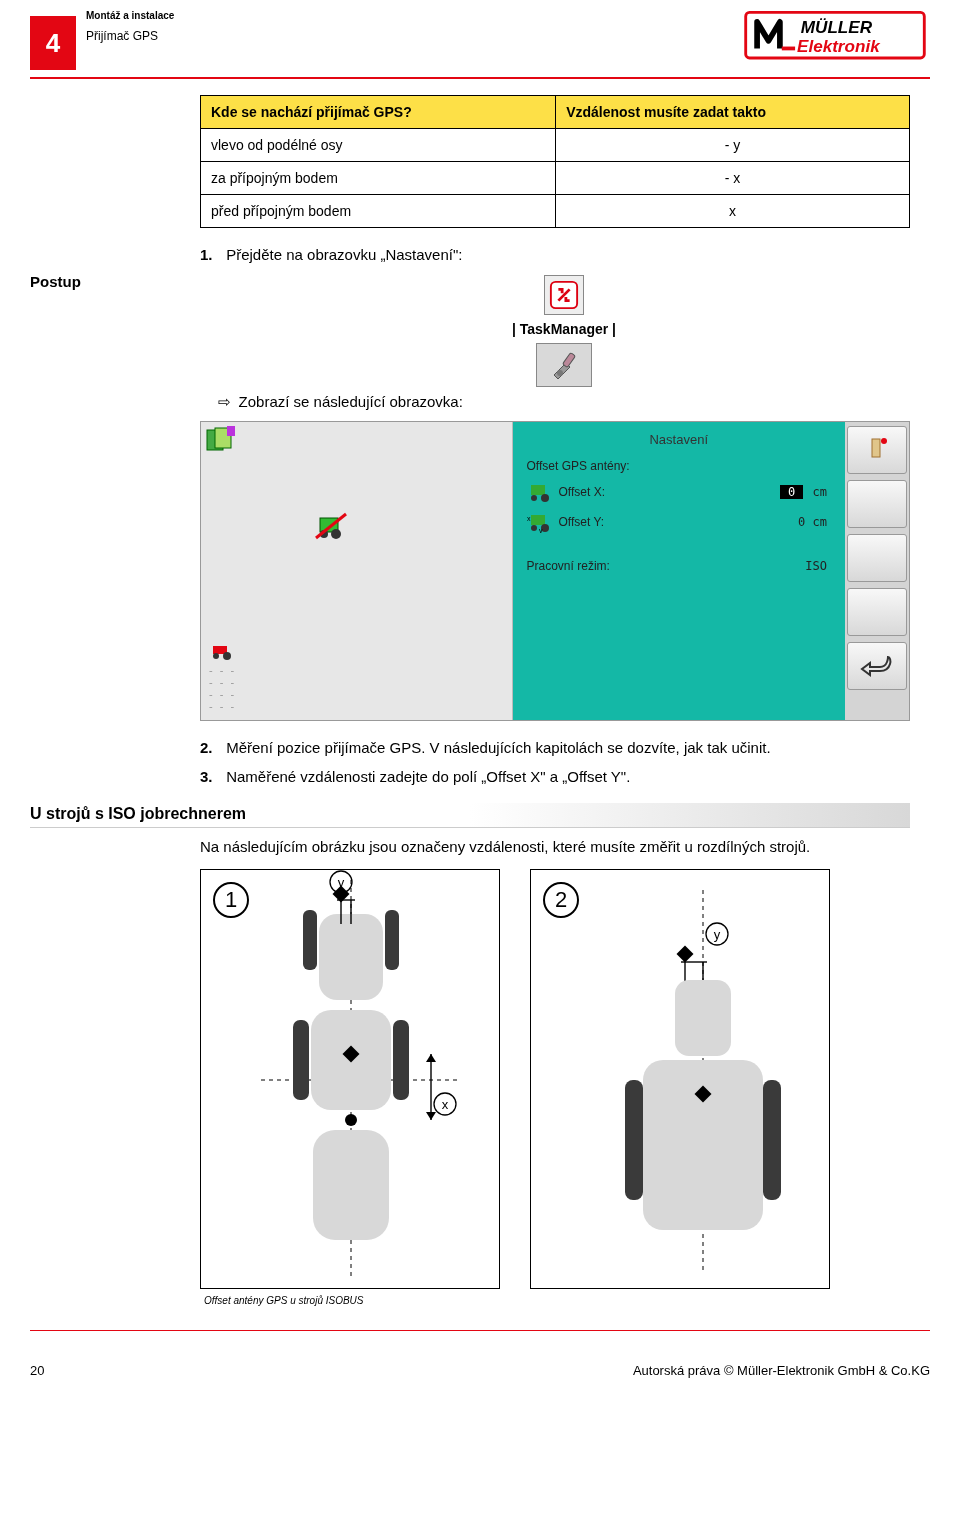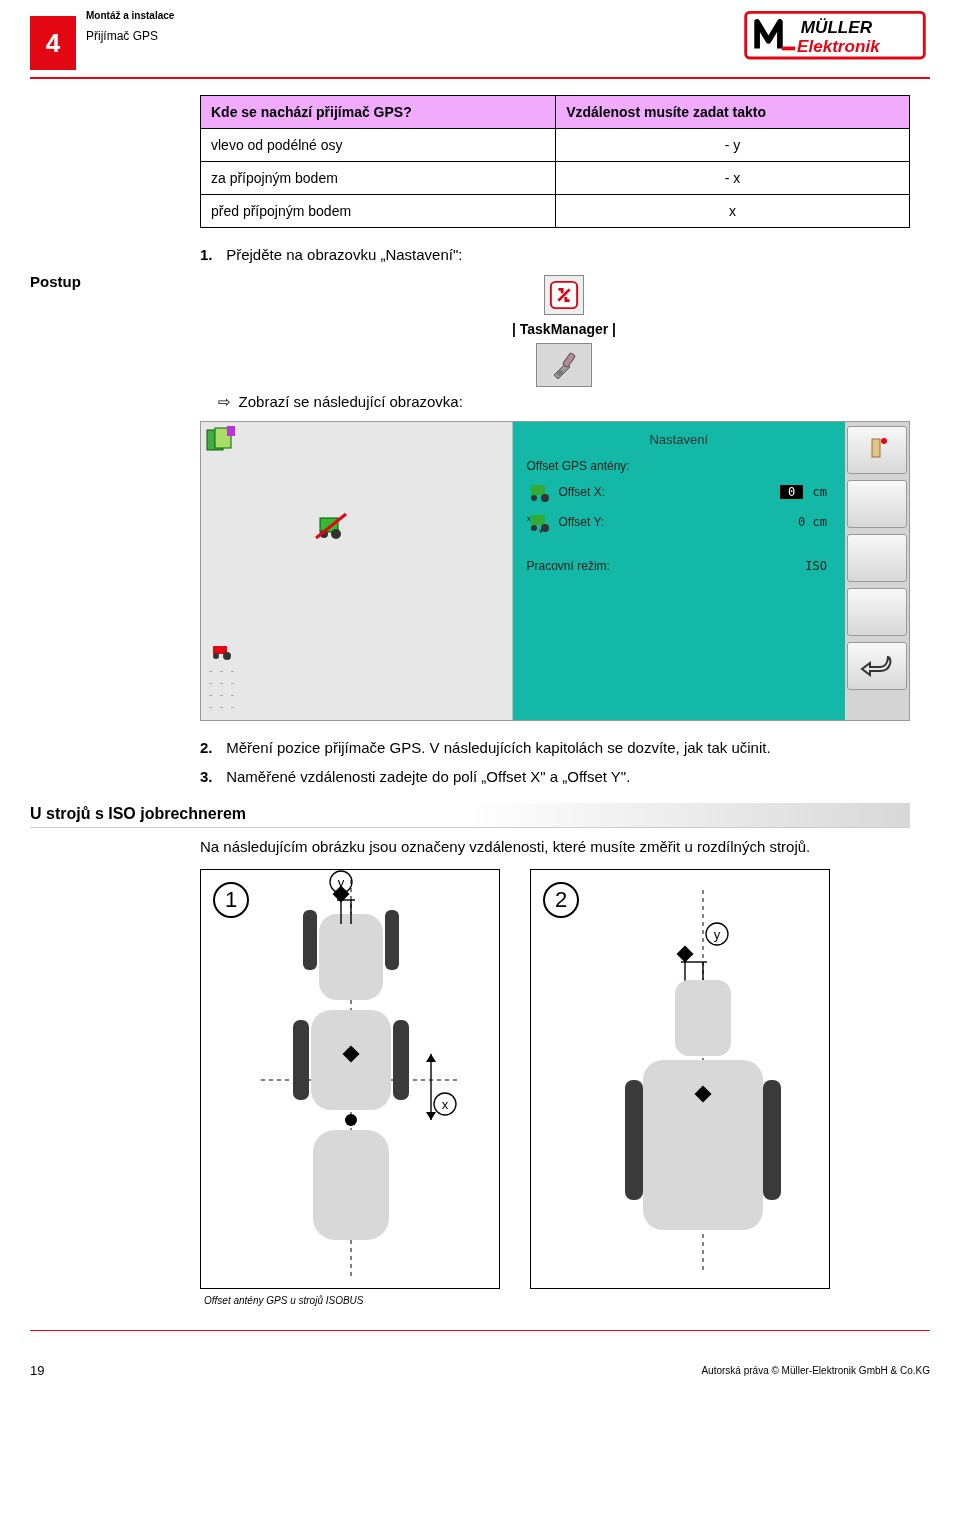--- a/index.html
+++ b/index.html
@@ -16,21 +16,21 @@
   .logo svg { width: 190px; height: 60px; }
   .red-divider { border: 0; border-top: 2px solid #e30613; margin: 0 0 16px 0; }
   
   
   .content { margin-left: 170px; margin-right: 20px; position: relative; }
   .side-label { position: absolute; left: -170px; font-weight: bold; font-size: 15px; }
   
   
   table.data { width: 100%; border-collapse: collapse; margin-bottom: 18px; }
   table.data th, table.data td { border: 1px solid #000; padding: 8px 10px; font-size: 14px; }
-  table.data th { background: #f0abfc; font-weight: bold; text-align: left; }
+  table.data th { background: #fde047; font-weight: bold; text-align: left; }
   table.data td.center { text-align: center; }
   
   
   .step { margin: 10px 0 12px 0; font-size: 15px; }
   .step .num { display: inline-block; width: 22px; font-weight: bold; }
   
   .tm-line { margin: 6px 0 4px 18px; display: flex; align-items: center; gap: 6px; flex-direction: column; }
   .arrow-line { margin: 6px 0 10px 18px; font-size: 15px; }
   .arrow-glyph::before { content: "⇨"; margin-right: 8px; }
   
@@ -61,21 +61,21 @@
   
   
   .diagrams { display: flex; gap: 30px; margin-top: 14px; }
   .dia { border: 1px solid #000; width: 300px; height: 420px; position: relative; }
   .dia-num { position: absolute; top: 12px; left: 12px; width: 36px; height: 36px; border: 2px solid #000; border-radius: 50%; display: flex; align-items: center; justify-content: center; font-size: 22px; }
   .caption { font-style: italic; font-size: 10px; margin-top: 6px; margin-left: 4px; }
   
   
   .footer { display: flex; justify-content: space-between; align-items: center; margin-top: 28px; padding-top: 4px; }
   .footer .pagenum { font-size: 13px; }
-  .footer .copy { font-size: 10px; }
+  .footer .copy { font-size: 13px; }
   .red-divider-thin { border: 0; border-top: 1.5px solid #e30613; margin: 24px 0 2px 0; }
 </style>
 </head>
 <body>
 
 <div class="page">
 
   <div class="header-row">
     <div class="chapter-badge">4</div>
     <div class="header-titles">
@@ -311,17 +311,17 @@
           <rect x="166" y="218" width="12" height="12" fill="#000" transform="rotate(45 172 224)"></rect>
         </svg>
       </div>
     </div>
 
     <div class="caption">Offset antény GPS u strojů ISOBUS</div>
   </div>
 
   <hr class="red-divider-thin">
   <div class="footer">
-    <span class="pagenum">19</span>
+    <span class="pagenum">20</span>
     <span class="copy">Autorská práva © Müller-Elektronik GmbH &amp; Co.KG</span>
   </div>
 
 </div>
 
 </body></html>

